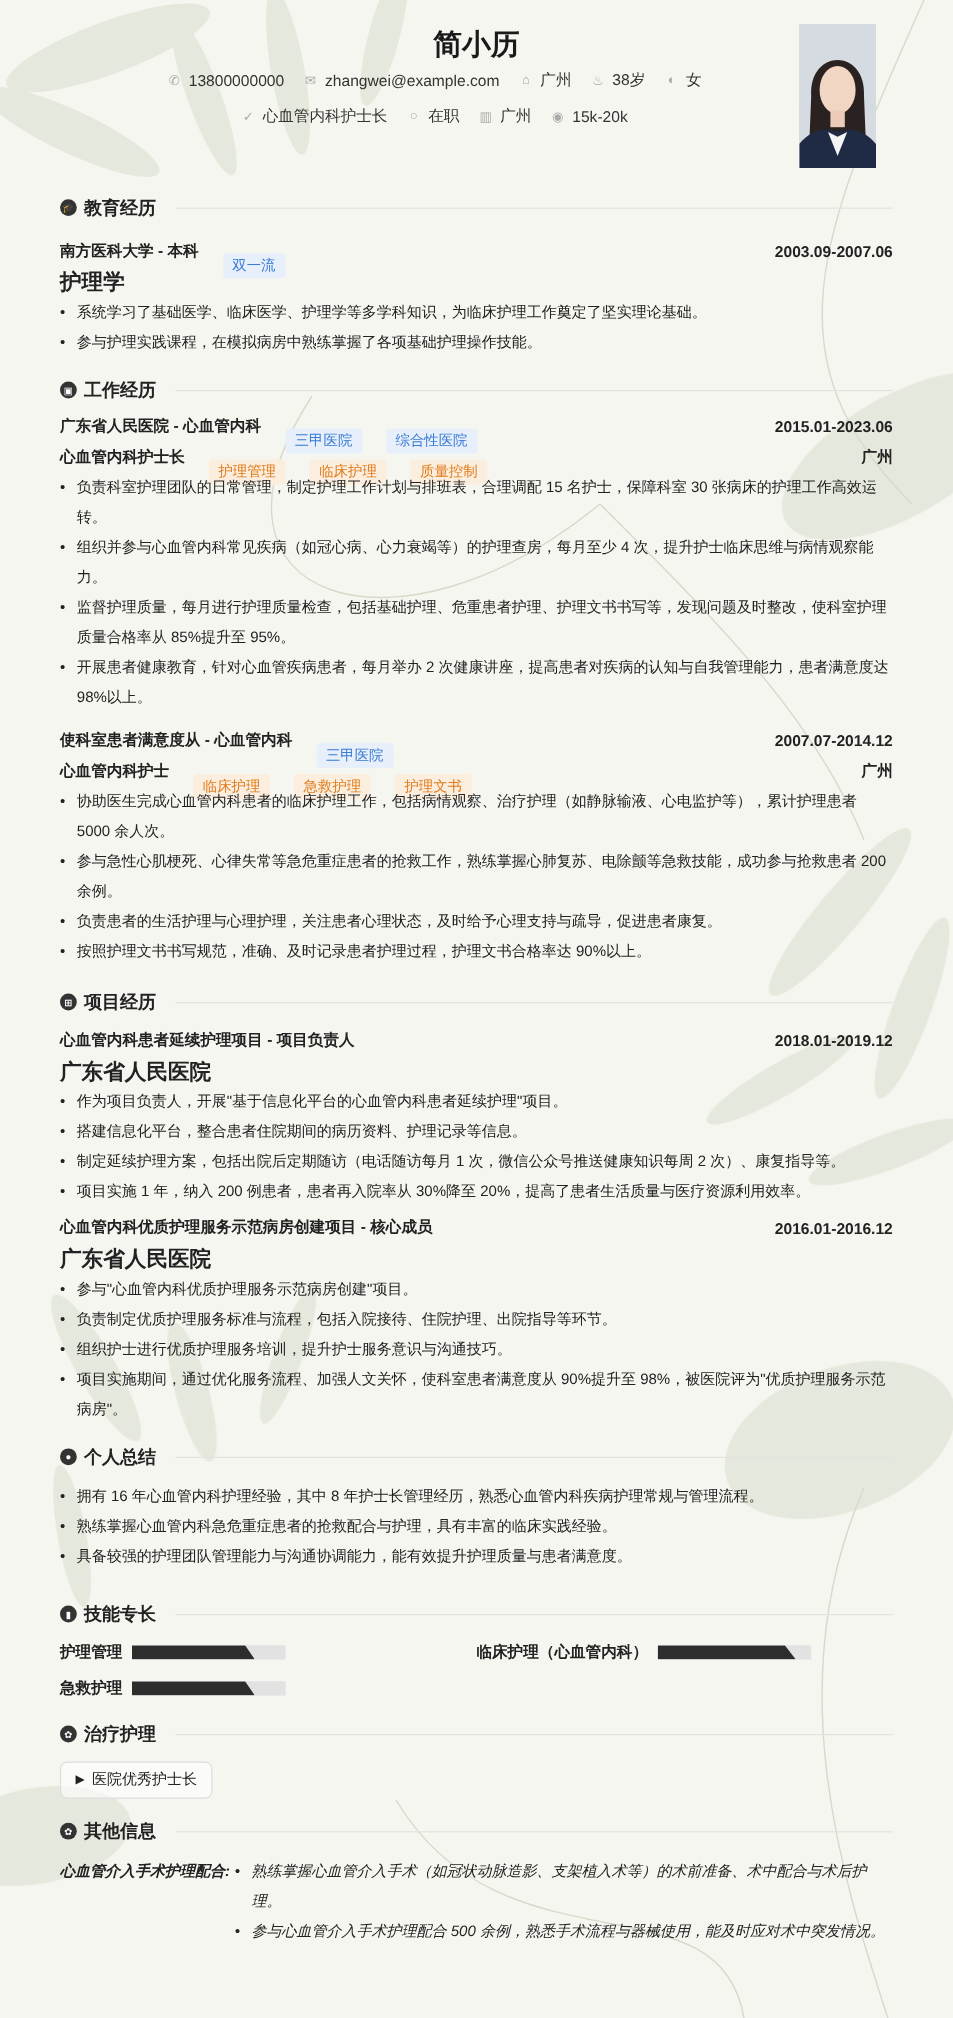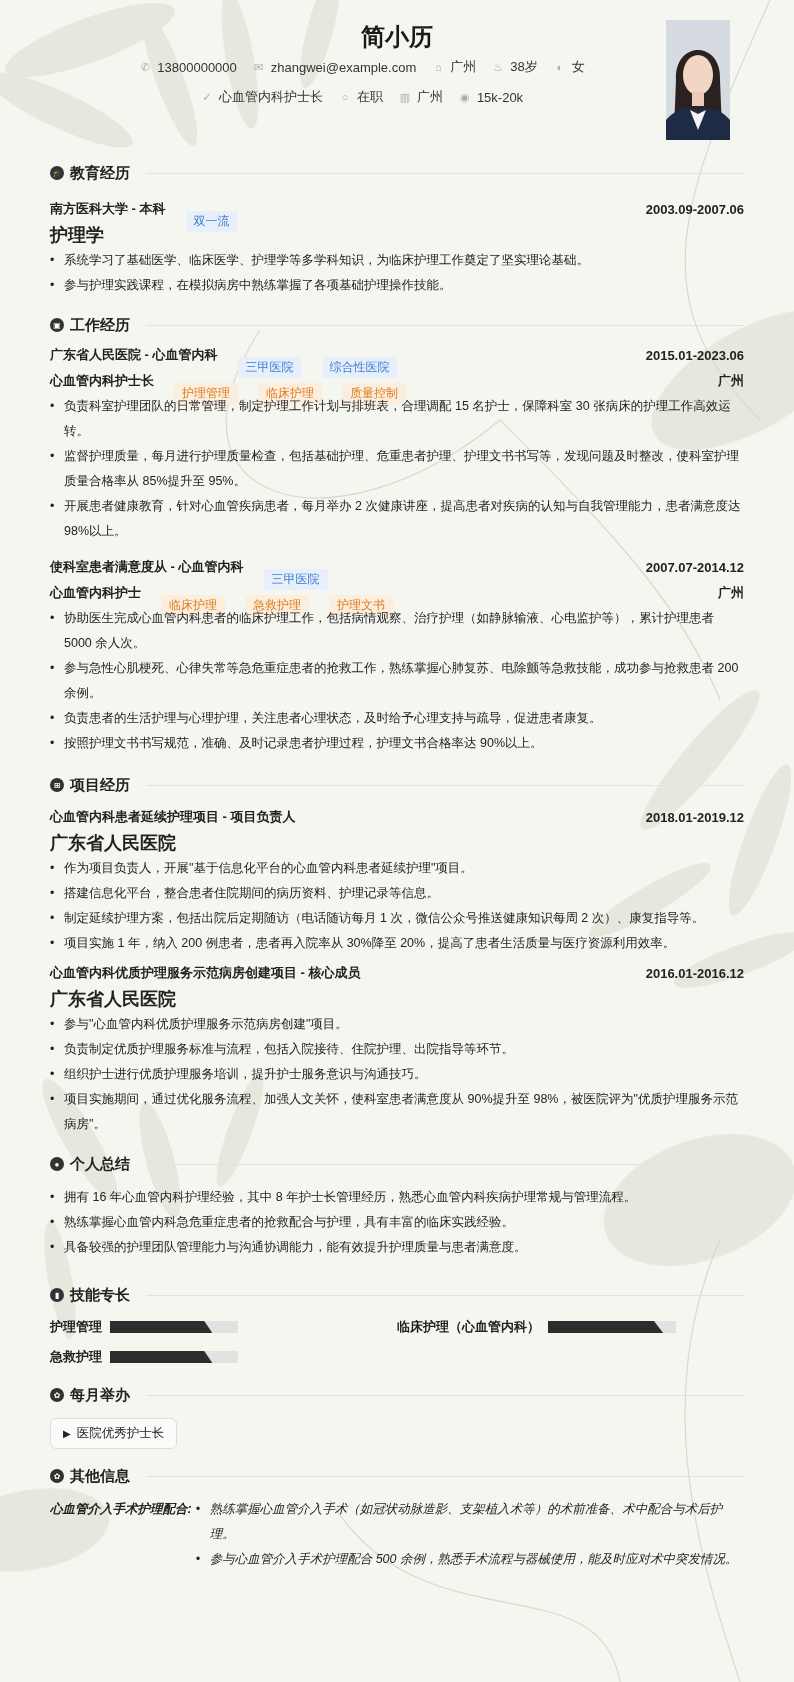--- a/index.html
+++ b/index.html
@@ -180,20 +180,21 @@
         <div class="left">
           <span>心血管内科护士长</span>
           <span class="tag orange">护理管理</span>
           <span class="tag orange">临床护理</span>
           <span class="tag orange">质量控制</span>
         </div>
         <span>广州</span>
       </div>
       <ul class="bullets">
         <li>负责科室护理团队的日常管理，制定护理工作计划与排班表，合理调配 15 名护士，保障科室 30 张病床的护理工作高效运转。</li>
+        <li>组织并参与心血管内科常见疾病（如冠心病、心力衰竭等）的护理查房，每月至少 4 次，提升护士临床思维与病情观察能力。</li>
         <li>监督护理质量，每月进行护理质量检查，包括基础护理、危重患者护理、护理文书书写等，发现问题及时整改，使科室护理质量合格率从 85%提升至 95%。</li>
         <li>开展患者健康教育，针对心血管疾病患者，每月举办 2 次健康讲座，提高患者对疾病的认知与自我管理能力，患者满意度达 98%以上。</li>
       </ul>
     </div>
 
     <div class="gap-s"></div>
 
     <div>
       <div class="row">
         <div class="left">
@@ -305,21 +306,21 @@
           </div>
       </div>
     </div>
   </div>
 
   <div style="height:14px"></div>
 
   <div class="section">
     <div class="section-title">
       <span class="sico">✿</span>
-      <span>每月举办</span>
+      <span>治疗护理</span>
       <span class="line"></span>
     </div>
     <div class="award">
       <span style="font-size:10px">▶</span>
       <span>医院优秀护士长</span>
     </div>
   </div>
 
   <div style="height:14px"></div>
 

